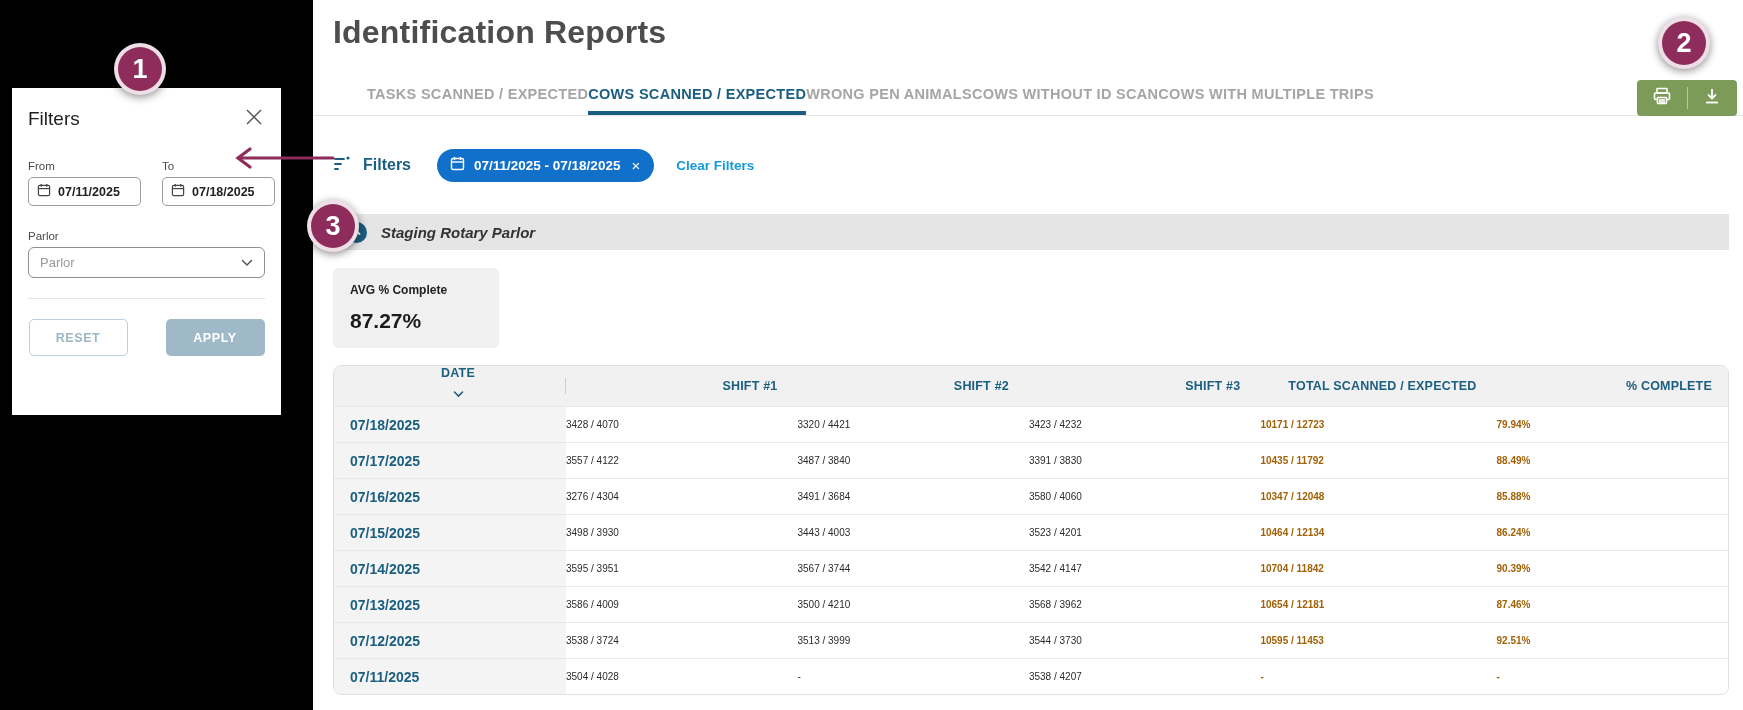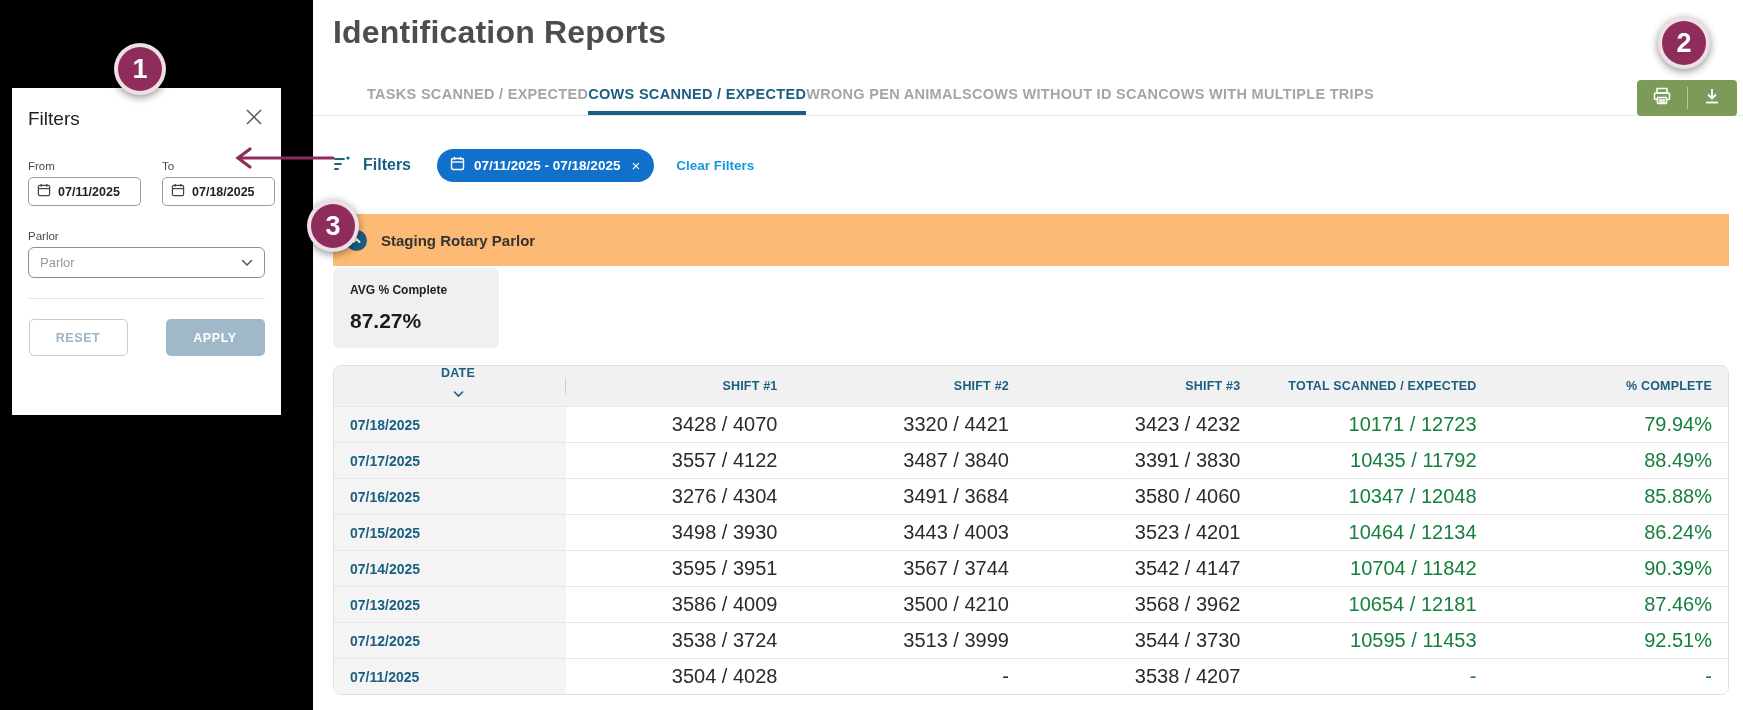--- a/index.html
+++ b/index.html
@@ -27,22 +27,22 @@
 
   
   .filter-bar { position:absolute; left:20px; top:148px; height:34px; display:flex; align-items:center; }
   .filters-label { font-size:16px; font-weight:700; color:#1a5e80; margin-left:10px; }
   .date-chip { margin-left:26px; height:33px; background:#1171ca; border-radius:17px; display:flex; align-items:center;
     gap:9px; padding:0 14px 0 13px; color:#fff; font-size:13.5px; font-weight:700; cursor:default; }
   .chip-close { font-size:15px; font-weight:400; margin-left:2px; cursor:pointer; }
   .clear-filters { margin-left:22px; font-size:13.5px; font-weight:700; color:#149ad8; cursor:pointer; }
 
   
-  .section-bar { position:absolute; left:20px; right:14px; top:214px; height:52px; background:#fdba74;
-    display:flex; align-items:center; padding-left:13px; }
+  .section-bar { position:absolute; left:20px; right:14px; top:214px; height:36px; background:#e5e5e5;
+    display:flex; align-items:center; padding-left:13px;font-style:italic; }
   .chevron-circle { width:21px; height:21px; border-radius:50%; background:#1a5e80; display:flex;
     align-items:center; justify-content:center; cursor:pointer; }
   .section-title { margin-left:14px; font-size:15px; font-weight:700; color:#333; }
 
   .avg-card { position:absolute; left:20px; top:268px; width:166px; height:80px; background:#f0f0f0;
     border-radius:6px; padding:15px 17px; }
   .avg-label { font-size:12px; font-weight:700; color:#222; }
   .avg-value { margin-top:12px; font-size:21px; font-weight:700; color:#1b1b1b; }
 
   
@@ -50,22 +50,22 @@
     border:1px solid #e0e0e0; border-radius:8px; overflow:hidden; }
   .tr { display:grid; grid-template-columns:232px 1fr 1fr 1fr 1.02fr 1fr; align-items:center; }
   .thead { background:#f1f1f1; height:40px; }
   .th { font-size:12.5px; font-weight:700; color:#1a5e80; text-align:right; padding-right:20px; letter-spacing:0.2px;flex-direction:column; }
   .th-date { text-align:left; padding:0 0 0 16px; height:100%; display:flex; align-items:center; gap:7px; position:relative; }
   .th-date::after { content:""; position:absolute; right:0; top:12px; height:16px; width:1px; background:#cfcfcf; }
   .th-last { padding-right:16px; }
   .row { height:36px; border-top:1px solid #e8e8e8; background:#fff; }
   .cell-date { height:100%; background:#f4f4f4; display:flex; align-items:center; padding-left:16px;
     font-size:14px; font-weight:700; color:#1a5e80; cursor:pointer; }
-  .cell { font-size:20px; color:#2b2b2b; text-align:right; padding-right:20px; }
-  .cell.bold { font-weight:400; color:#15803d; }
+  .cell { font-size:10px; color:#2b2b2b; text-align:left; padding-right:20px; }
+  .cell.bold { font-weight:700; color:#a16207; }
   .cell.last { padding-right:16px; }
 
   
   .filters-panel { position:absolute; left:12px; top:88px; width:269px; height:327px; background:#fff;
     box-shadow:0 8px 28px rgba(0,0,0,0.45); padding:20px 16px; z-index:5; }
   .panel-title { font-size:19px; font-weight:500; color:#1f1f1f; }
   .panel-close { position:absolute; right:16px; top:18px; width:22px; height:22px; display:flex;
     align-items:center; justify-content:center; cursor:pointer; }
   .field-row { display:flex; gap:21px; margin-top:30px; }
   .field-label { font-size:11.5px; color:#4a4a4a; margin-bottom:5px; }

